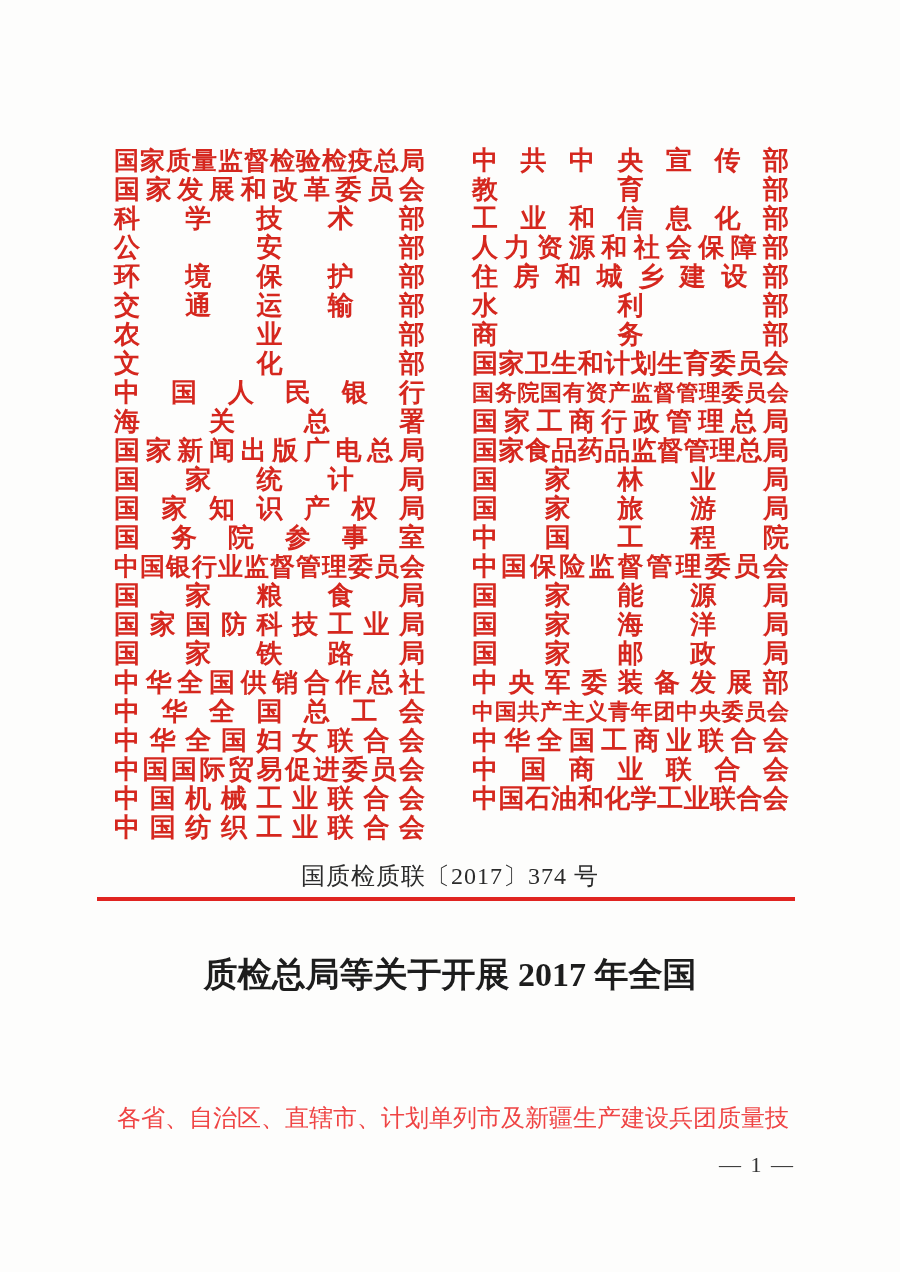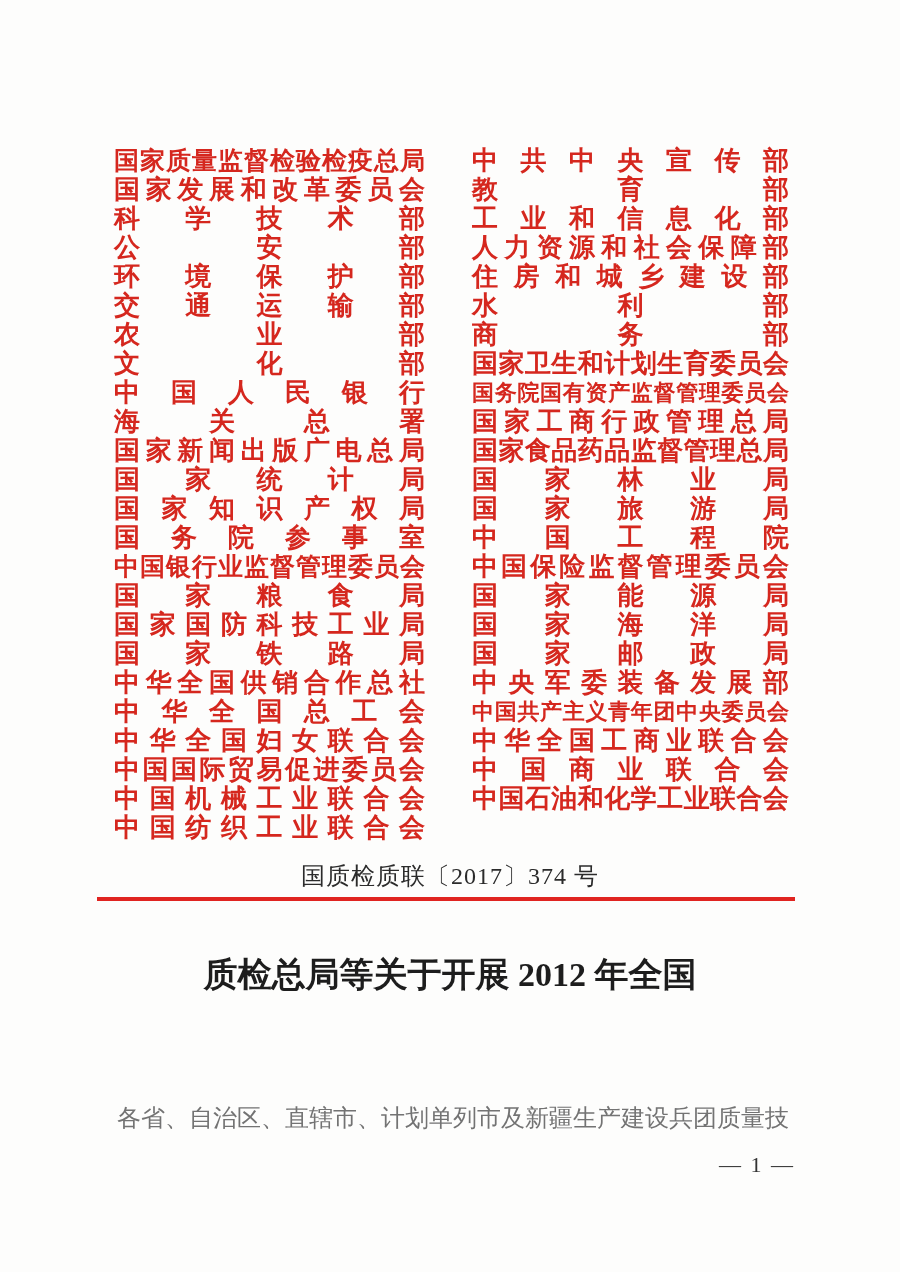--- a/index.html
+++ b/index.html
@@ -64,21 +64,21 @@
     color: #1d1d1d;
     line-height: 50px;
   }
   
   .salutation {
     position: absolute;
     top: 1102px;
     left: 117px;
     width: 690px;
     font-size: 24px;
-    color: #737373;
+    color: #ef4444;
     white-space: nowrap;
   }
   
   .page-number {
     position: absolute;
     top: 1152px;
     right: 105px;
     font-size: 22px;
     letter-spacing: 2px;
     color: #333333;
@@ -538,20 +538,20 @@
         <span>合</span>
         <span>会</span>
       </div>
     </div>
 
   <div class="doc-number">国质检质联〔2017〕374 号</div>
 
   <div class="red-rule"></div>
 
   <div class="doc-title">
-    <div>质检总局等关于开展 2012 年全国</div>
+    <div>质检总局等关于开展 2017 年全国</div>
   </div>
 
   <div class="salutation">各省、自治区、直辖市、计划单列市及新疆生产建设兵团质量技</div>
 
   <div class="page-number">— 1 —</div>
 
 </div>
 
 </body></html>

